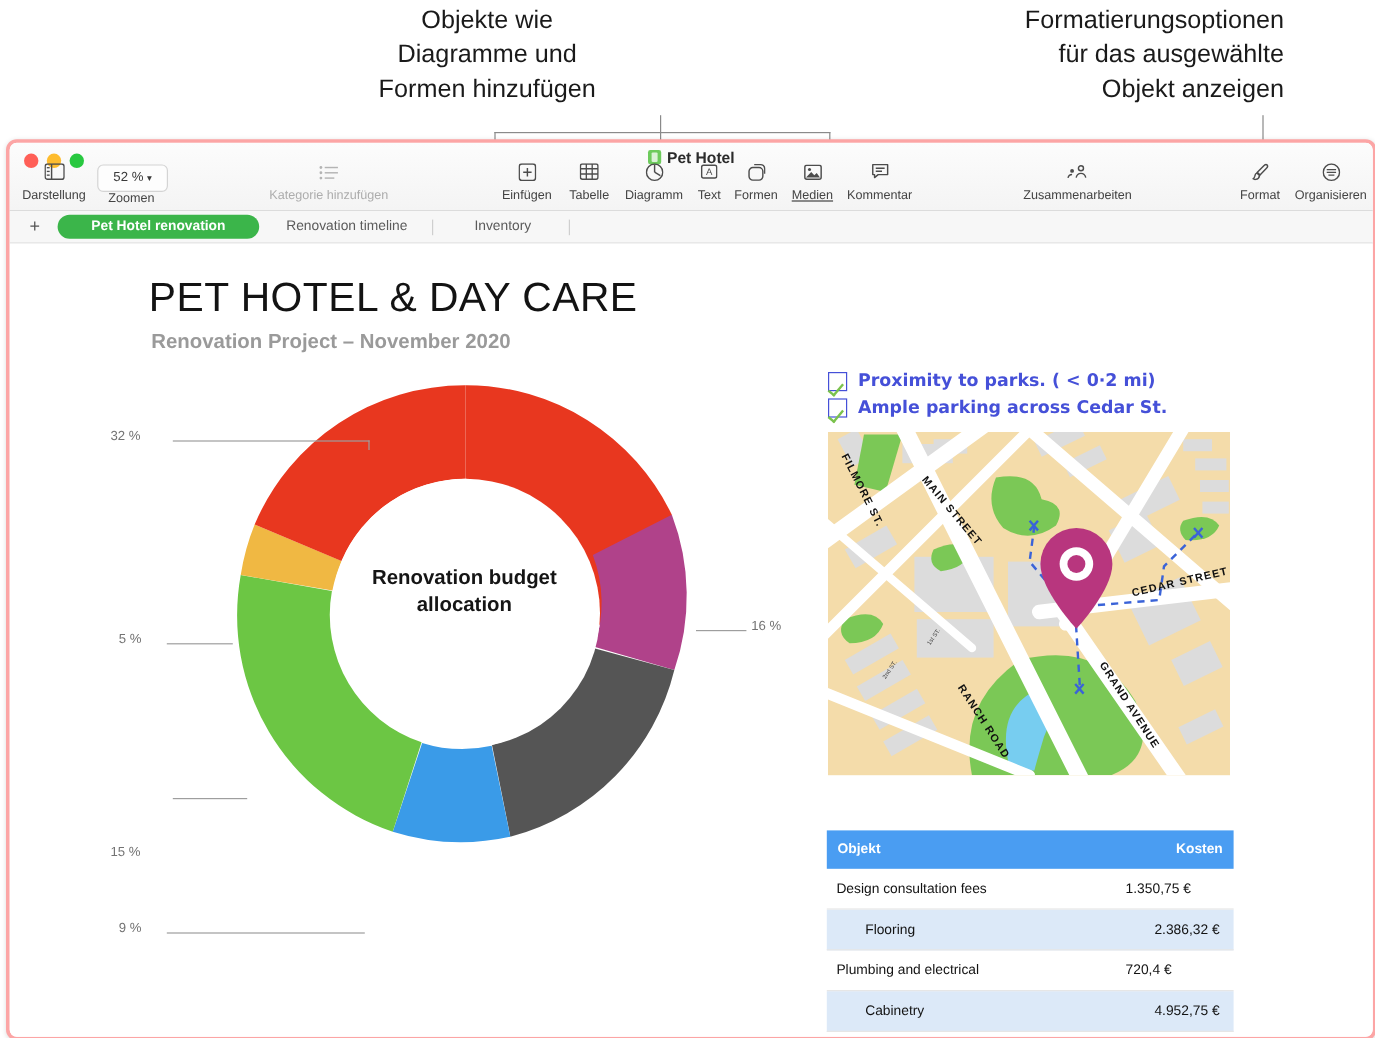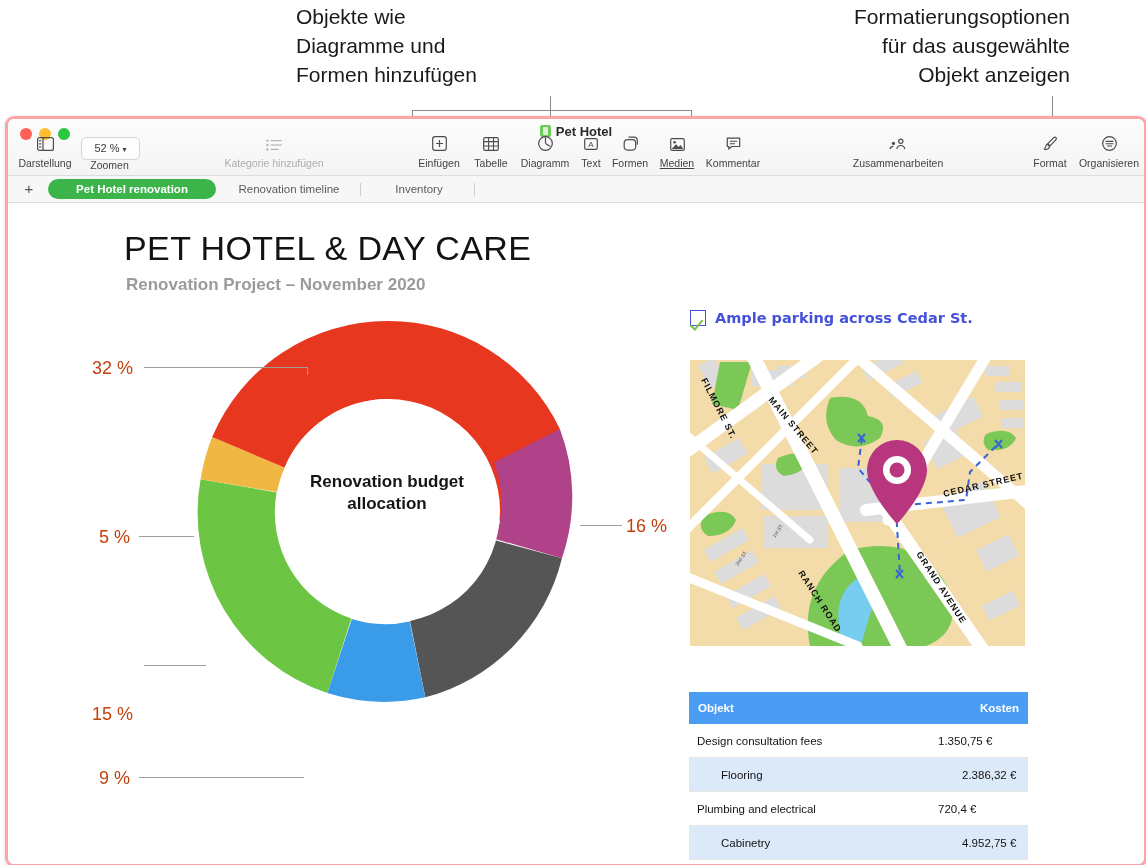--- a/index.html
+++ b/index.html
@@ -11,21 +11,21 @@
     position:relative;
   }
   
   .callout{
     position:absolute;
     font-size:21px;
     line-height:29px;
     color:#1a1a1a;
     white-space:pre-line;
   }
-  #callout-left{ left:296px; top:2px; width:260px; text-align:left;}
+  #callout-left{ left:276px; top:2px; width:260px; text-align:center;}
   #callout-right{ left:720px; top:2px; width:350px; text-align:right;}
   .leader{position:absolute;background:#8a8a8a;}
 
   
   #window{
     position:absolute;left:5px;top:116px;width:1136px;height:745px;
     background:#ffffff;
     border:3px solid #fca5a5;
     border-radius:9px;
     overflow:hidden;
@@ -96,21 +96,21 @@
 
   #deck-title{position:absolute;left:116px;top:26px;font-size:34px;font-weight:normal;letter-spacing:.4px;color:#131313;}
   #deck-sub{position:absolute;left:118px;top:72px;font-size:17px;font-weight:bold;color:#9a9a9a;}
 
   
   #donut-wrap{position:absolute;left:180px;top:108px;width:400px;height:400px;text-decoration:underline;}
   #donut-center{
     position:absolute;left:93px;top:160px;width:212px;text-align:center;
     font-size:17px;font-weight:bold;color:#151515;line-height:22px;
   }
-  .pct{position:absolute;font-size:18px;color:#c2410c;white-space:nowrap;}
+  .pct{position:absolute;font-size:11px;color:#737373;white-space:nowrap;}
   .lead{position:absolute;height:1px;background:#9e9e9e;}
 
   
   #checklist{position:absolute;left:682px;top:104px;width:350px;
     font-family:"DejaVu Sans", sans-serif;
     font-size:14.5px;font-weight:bold;color:#4550d8;line-height:22px;}
   .chkrow{display:flex;align-items:center;height:22px;}
   .chkbox{position:relative;width:14px;height:14px;border:1.6px solid #4550d8;
           margin-right:9px;flex:0 0 auto;}
   .chkbox::after{
@@ -355,20 +355,24 @@
     <div class="pct" style="left:84px;top:453px;margin-top:48px;">15 %</div>
     <div class="lead" style="left:136px;top:462px;width:62px;"></div>
 
     <div class="pct" style="left:91px;top:565px;">9 %</div>
     <div class="lead" style="left:131px;top:574px;width:165px;"></div>
 
     <div class="pct" style="left:618px;top:313px;">16 %</div>
     <div class="lead" style="left:572px;top:322px;width:42px;"></div>
 
     <div id="checklist">
+      <div class="chkrow">
+        <span class="chkbox"></span>
+        <span>Proximity to parks. ( &lt; 0·2 mi)</span>
+      </div>
       <div class="chkrow">
         <span class="chkbox"></span>
         <span>Ample parking across  Cedar St.</span>
       </div>
     </div>
 
     <div id="map">
       <svg width="335" height="286" viewBox="0 0 335 286">
         <rect width="335" height="286" fill="#f4dcaa"></rect>
 

